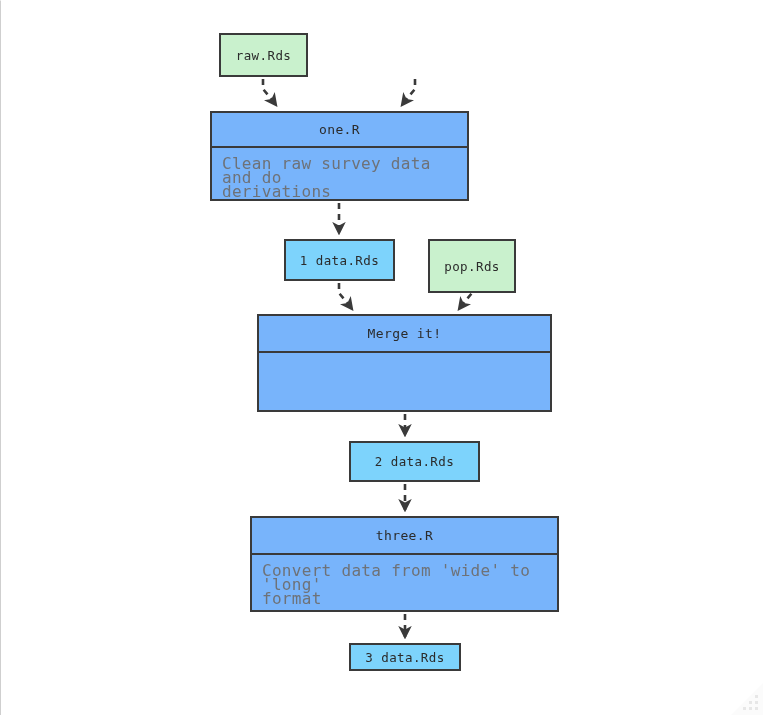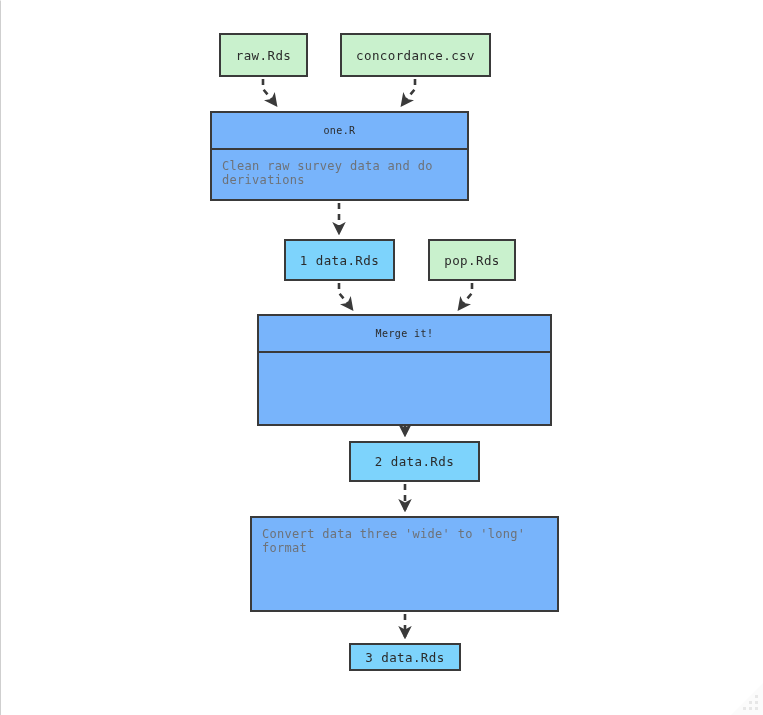--- a/index.html
+++ b/index.html
@@ -57,34 +57,34 @@
   }
   .node.script .node-header {
     height: 37px;
     display: flex;
     align-items: center;
     justify-content: center;
     border-bottom: 2px solid #3a3a3a;
     box-sizing: border-box;
   }
   .node.script .node-header .node-title {
-    font-size: 10px;
+    font-size: 13px;
     color: #2b2b2b;
     letter-spacing: 0.4px;
     white-space: nowrap;
   }
   .node.script .node-body {
     flex: 1;
     display: flex;
     align-items: flex-start;
     padding: 9px 10px 0 10px;
     box-sizing: border-box;
   }
   .node.script .node-body .node-desc {
-    font-size: 12px;
+    font-size: 16px;
     line-height: 14px;
     color: #6e7278;
     letter-spacing: 0.3px;
     white-space: pre-line;
     text-align: left;
   }
   #corner-grip {
     position: absolute;
     right: 0;
     bottom: 0;
@@ -115,55 +115,55 @@
       <path d="M 404 413 L 404 434"></path>
       <path d="M 404 483 L 404 509"></path>
       <path d="M 404 613 L 404 636"></path>
     </g>
   </svg>
 
   <div class="node file green" style="left:218px; top:32px; width:89px; height:44px;">
     <span class="node-label">raw.Rds</span>
   </div>
 
-  <div class="node file green" style="left:339px; top:32px; width:151px; height:44px;">
-    <span class="node-label">concordance.csv</span>
-  </div>
 
   <div class="node script" style="left:209px; top:110px; width:259px; height:90px;">
     <div class="node-header">
       <span class="node-title">one.R</span>
     </div>
     <div class="node-body">
       <span class="node-desc">Clean raw survey data and do
 derivations</span>
     </div>
   </div>
 
   <div class="node file pink" style="left:283px; top:238px; width:111px; height:42px;">
     <span class="node-label">1 data.Rds</span>
   </div>
 
-  <div class="node file green" style="left:427px; top:238px; width:88px; height:42px;">
+  <div class="node file green" style="left:427px; top:238px; width:88px; height:54px;">
     <span class="node-label">pop.Rds</span>
   </div>
 
-  <div class="node script" style="left:256px; top:313px; width:295px; height:112px;justify-content:space-between;">
+  <div class="node script" style="left:256px; top:313px; width:295px; height:98px;justify-content:space-between;">
     <div class="node-header">
       <span class="node-title">Merge it!</span>
     </div>
   </div>
 
   <div class="node file pink" style="left:348px; top:440px; width:131px; height:41px;">
     <span class="node-label">2 data.Rds</span>
   </div>
 
   <div class="node script" style="left:249px; top:515px; width:309px; height:96px;">
+    <div class="node-header">
+      <span class="node-title">three.R</span>
+    </div>
     <div class="node-body">
-      <span class="node-desc">Convert data three 'wide' to 'long'
+      <span class="node-desc">Convert data from 'wide' to 'long'
 format</span>
     </div>
   </div>
 
   <div class="node file pink" style="left:348px; top:642px; width:112px; height:28px;">
     <span class="node-label">3 data.Rds</span>
   </div>
 
   <svg id="corner-grip" viewBox="0 0 46 46" xmlns="http://www.w3.org/2000/svg">
     <g fill="#b8b8b8">

